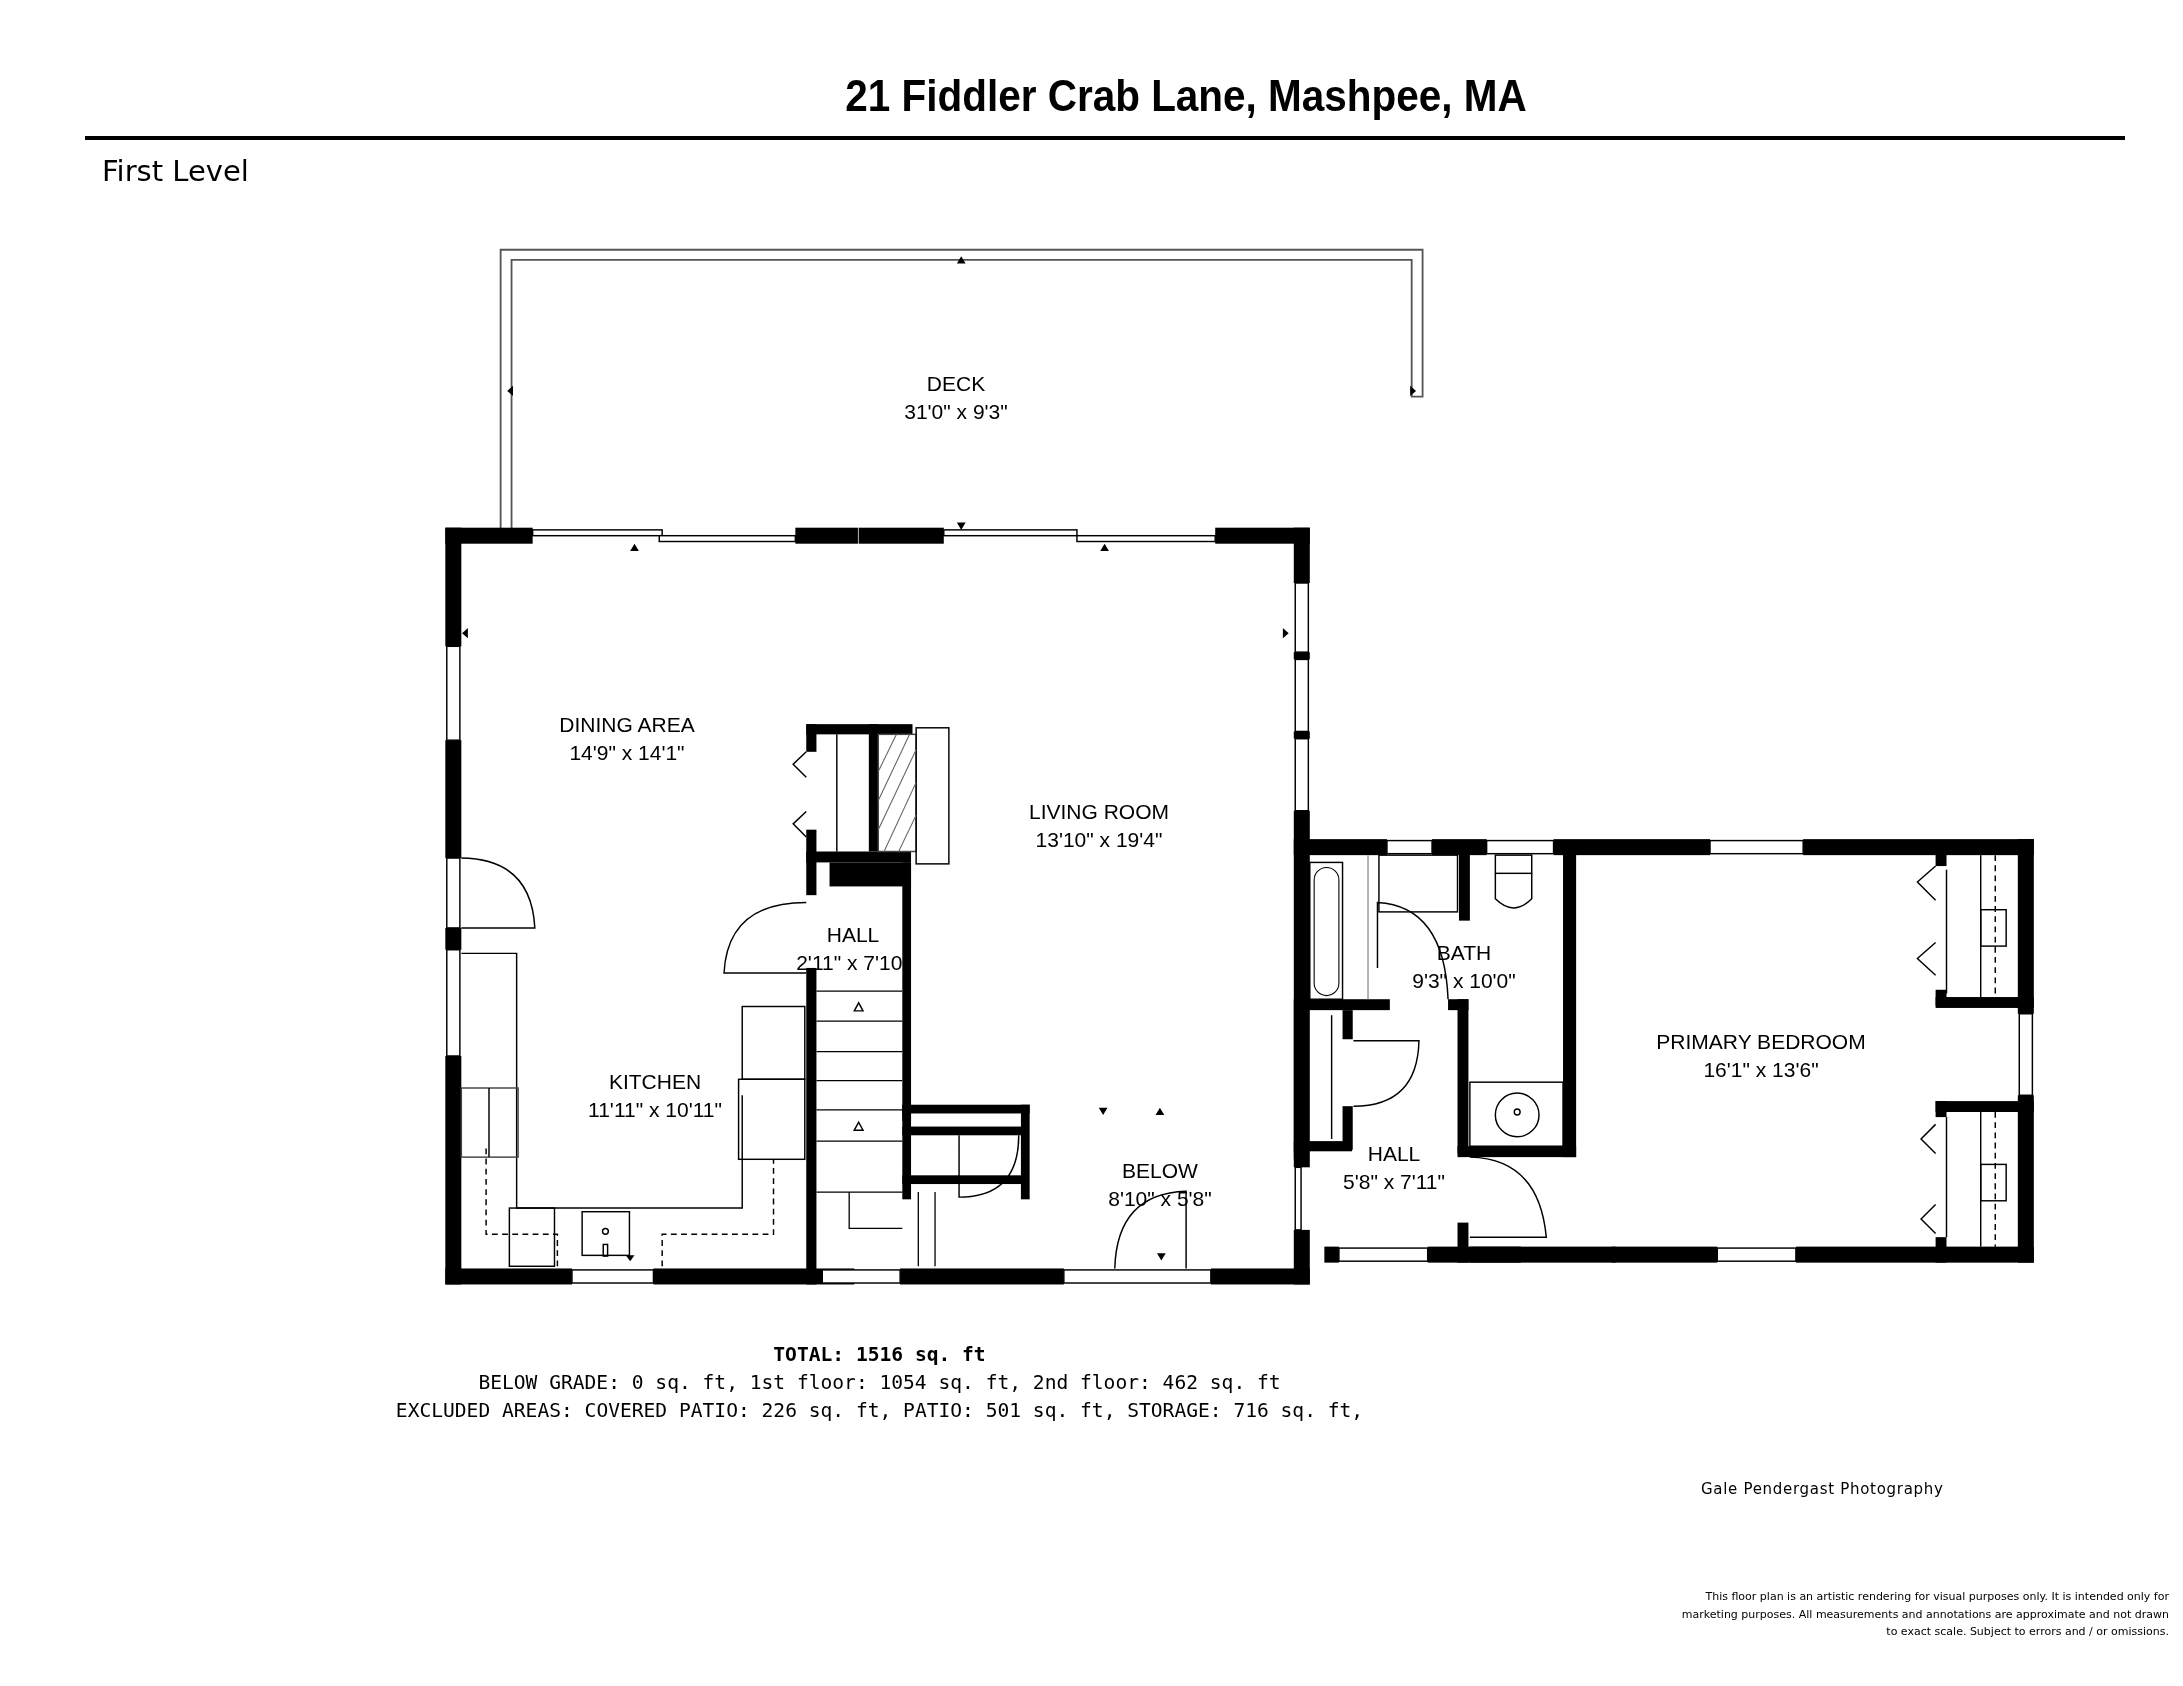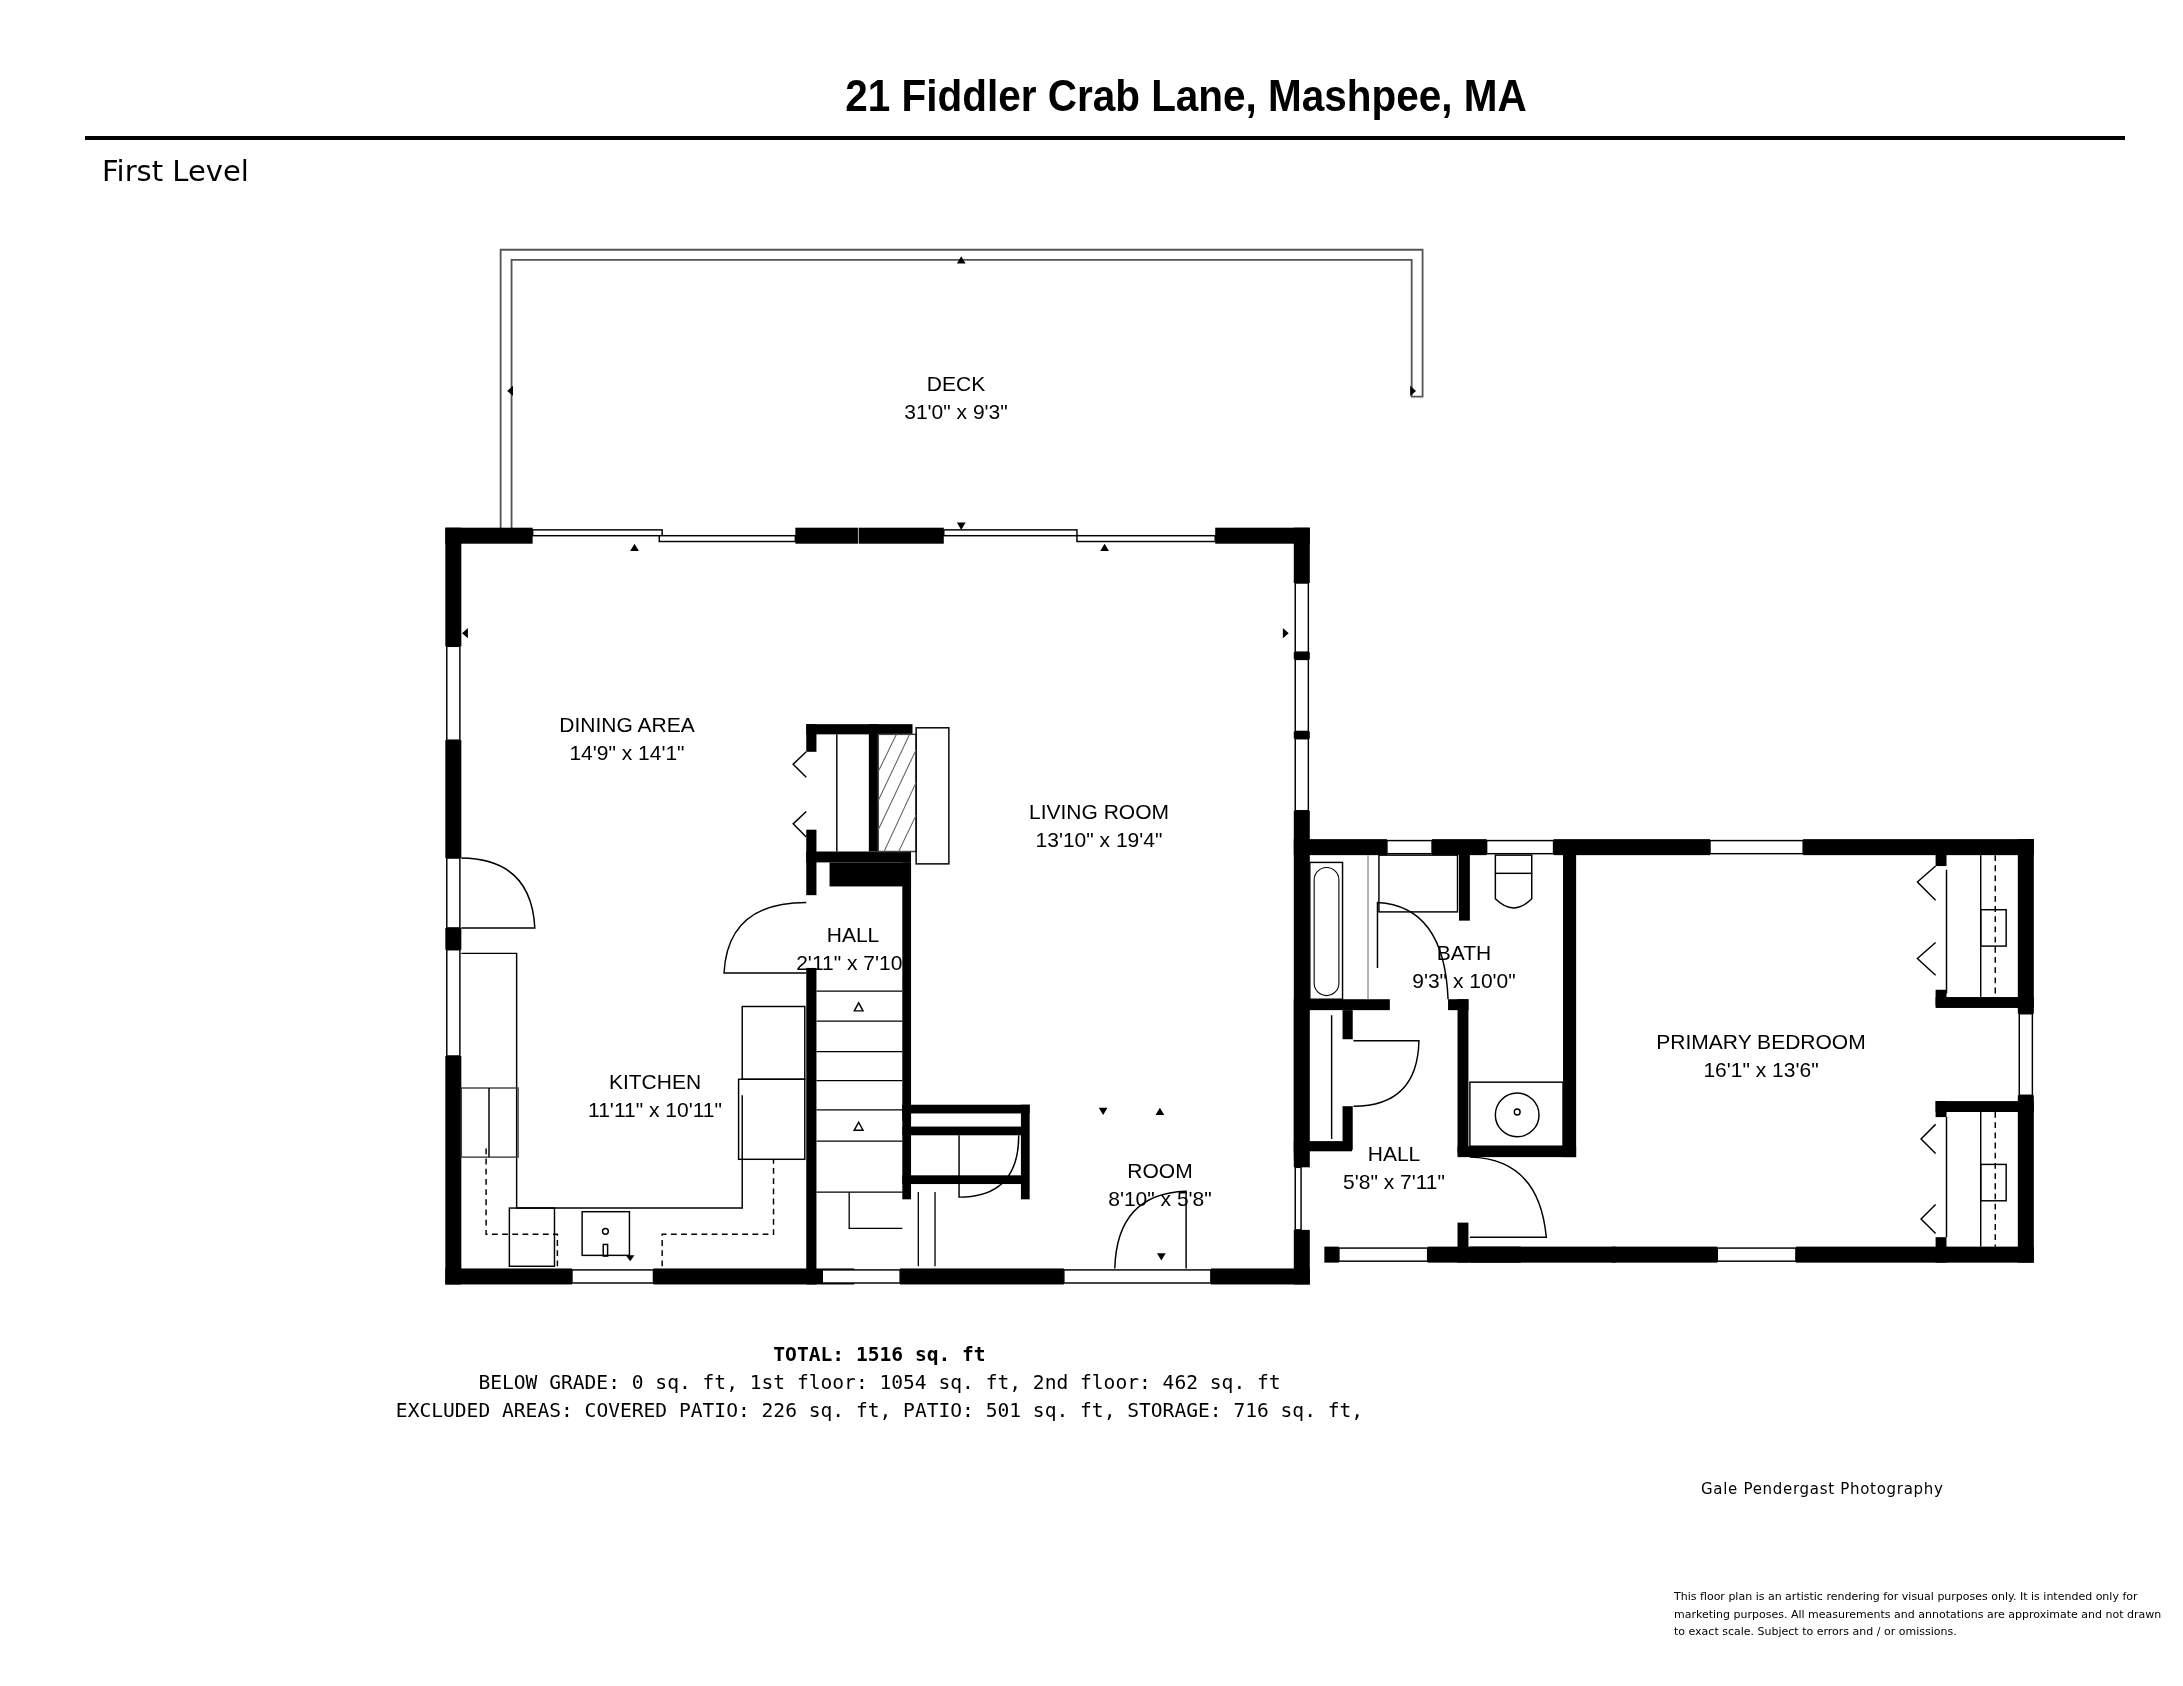--- a/index.html
+++ b/index.html
@@ -1,17 +1,17 @@
 <!DOCTYPE html>
 <html style="font-size:11.6px"><head>
 <meta charset="utf-8">
 <style>
   html, body { margin:0; padding:0; background:#ffffff; }
   body { width:2183px; height:1687px; position:relative; overflow:hidden; font-family:"Liberation Sans", sans-serif; color:#000; }
-  .abs { position:absolute; }
+  .abs { position:absolute;text-align:right; }
   #page-title { left:0; width:2372px; top:71px; text-align:center; font-weight:bold; font-size:44px; letter-spacing:0px; transform:scaleX(0.92); transform-origin:1186px 0; }
   #title-rule { left:85px; top:136px; width:2040px; height:4.4px; background:#000; }
   #level-label { left:102px; top:154px; font-size:29px; font-family:"DejaVu Sans", sans-serif; }
   svg#plan { position:absolute; left:0; top:0; width:2183px; height:1687px; }
   .room-label { position:absolute; text-align:center; font-size:21px; line-height:28px; transform:translateX(-50%); white-space:nowrap; }
   .room-label .dim { display:block; }
   #totals { left:0; width:1759px; top:1341px; text-align:center; font-family:"DejaVu Sans Mono", monospace; font-size:19.6px; line-height:28px; }
   #totals .total-line { font-weight:bold; }
   #credit { left:1701px; top:1480px; font-family:"DejaVu Sans", sans-serif; font-size:15px; letter-spacing:0.7px; }
   #disclaimer { left:1674px; top:1570px; width:495px; font-family:"DejaVu Sans", sans-serif; font-size:11px; line-height:17.5px;margin-top:18px; }
@@ -242,21 +242,21 @@
 </div>
 <div class="room-label" style="left:853px; top:921px;">
   <span>HALL</span>
   <span class="dim">2'11" x 7'10"</span>
 </div>
 <div class="room-label" style="left:635px; top:1068px;margin-left:20px;">
   <span>KITCHEN</span>
   <span class="dim">11'11" x 10'11"</span>
 </div>
 <div class="room-label" style="left:1160px; top:1157px;">
-  <span>ROOM</span>
+  <span>BELOW</span>
   <span class="dim">8'10" x 5'8"</span>
 </div>
 <div class="room-label" style="left:1464px; top:939px;">
   <span>BATH</span>
   <span class="dim">9'3" x 10'0"</span>
 </div>
 <div class="room-label" style="left:1394px; top:1140px;">
   <span>HALL</span>
   <span class="dim">5'8" x 7'11"</span>
 </div>

